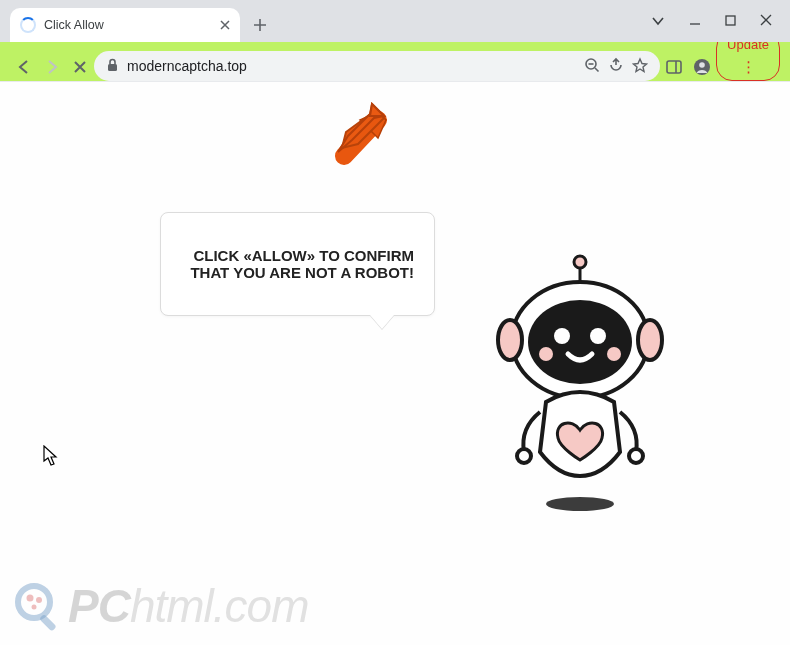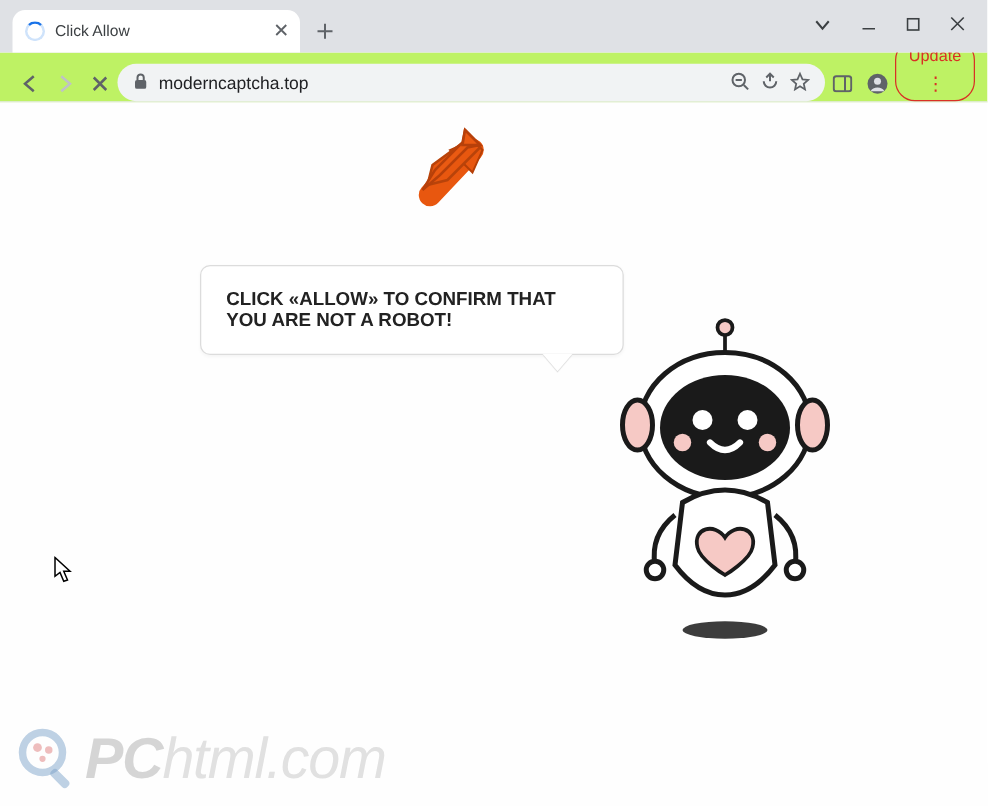--- a/index.html
+++ b/index.html
@@ -21,21 +21,21 @@
   .omnibox { flex: 1; height: 30px; background: #f1f3f4; border-radius: 15px; display: flex; align-items: center; padding: 0 12px; gap: 8px; color: #5f6368; font-size: 14px; }
   .omnibox .domain { color: #202124; }
   .omnibox .path { color: #6c7075; }
   .omnibox .spacer { flex: 1; }
   .update-btn { border: 1px solid #d93025; color: #d93025; border-radius: 16px; padding: 4px 10px; font-size: 13px; display: flex; align-items: center; gap: 6px; flex-direction: column; }
   .update-dots { font-size: 15px; letter-spacing: -1px; }
 
   
   .content { position: relative; width: 100%; height: calc(645px - 42px - 40px); background: #fefefe; }
 
-  .bubble { position: absolute; left: 160px; top: 130px; width: 339px; background: #fff; border: 1px solid #dcdcdc; border-radius: 8px; padding: 18px 20px; text-align: left; font-weight: 700; font-size: 15px; color: #222; box-shadow: 0 1px 3px rgba(0,0,0,0.04); }
+  .bubble { position: absolute; left: 160px; top: 130px; width: 275px; background: #fff; border: 1px solid #dcdcdc; border-radius: 8px; padding: 34px 20px; text-align: right; font-weight: 700; font-size: 15px; color: #222; box-shadow: 0 1px 3px rgba(0,0,0,0.04); }
   .bubble::after { content: ""; position: absolute; bottom: -14px; right: 40px; width: 0; height: 0; border-left: 12px solid transparent; border-right: 12px solid transparent; border-top: 14px solid #fff; filter: drop-shadow(0 1px 0 #dcdcdc); }
 
   .robot { position: absolute; right: 110px; top: 170px; width: 200px; }
 
   .arrow { position: absolute; left: 334px; top: 24px; }
 
   .cursor { position: absolute; left: 43px; top: 363px; }
 
   
   .watermark { position: absolute; left: 12px; bottom: 12px; display: flex; align-items: center; gap: 4px; opacity: 0.55; }

